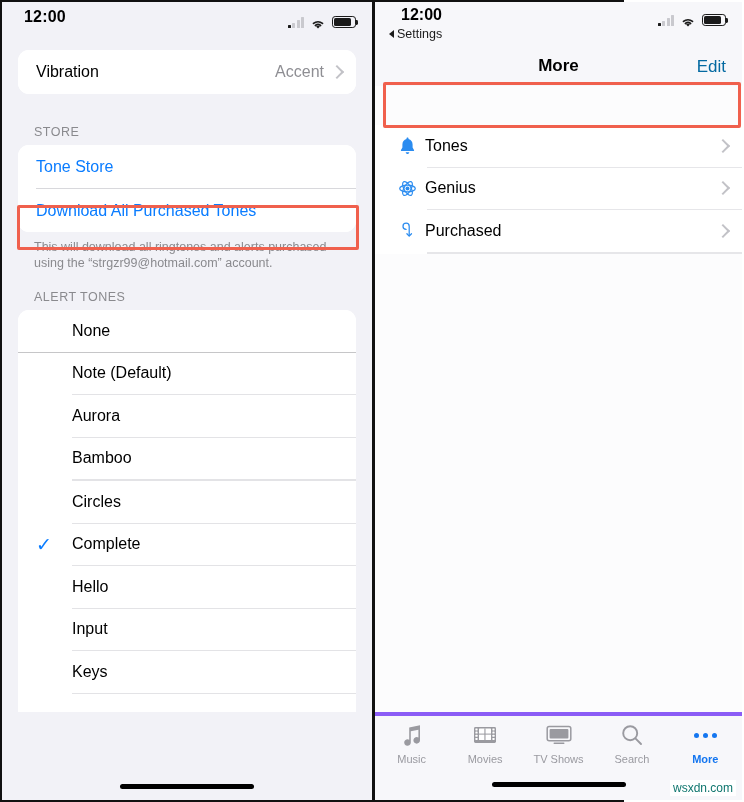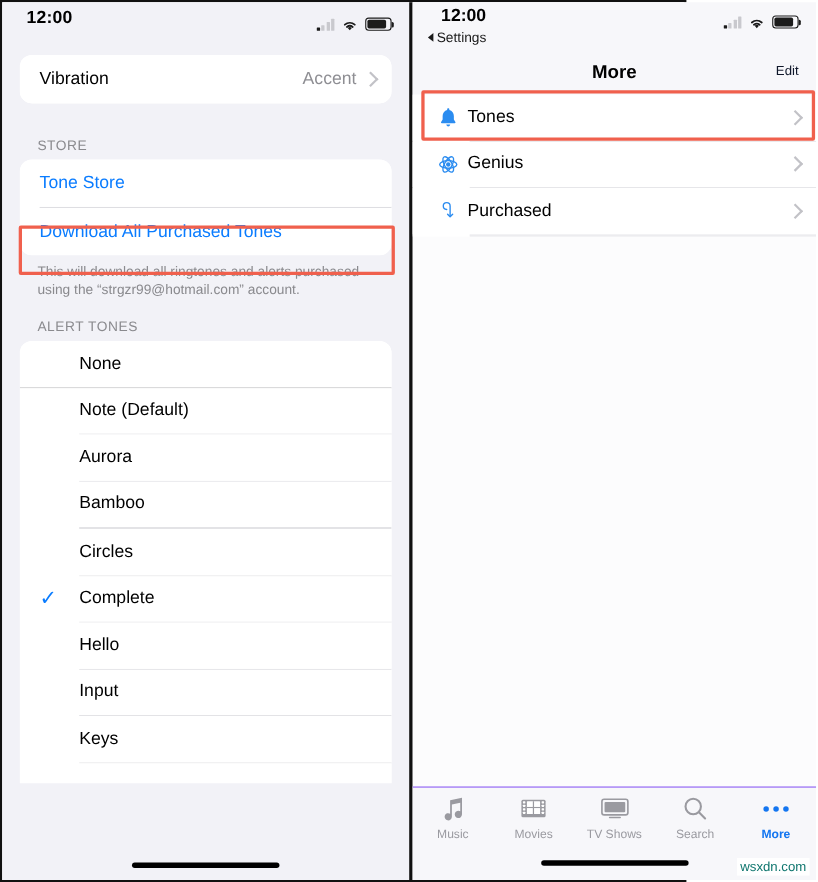--- a/index.html
+++ b/index.html
@@ -63,30 +63,30 @@
   
   .homebar{position:absolute;left:50%;transform:translateX(-50%);width:134px;height:5px;border-radius:3px;background:#000;}
 
   
   .r-statusbar{position:relative;height:48px;background:#f7f7fa;}
   .r-time{position:absolute;left:26px;top:4px;font-size:16px;font-weight:bold;color:#000;}
   .r-backtiny{position:absolute;left:14px;top:25px;font-size:12.5px;color:#1b1b1b;display:flex;align-items:center;gap:3px;cursor:pointer;}
   .tri-left{width:0;height:0;border-top:4.5px solid transparent;border-bottom:4.5px solid transparent;border-right:5.5px solid #1b1b1b;}
   .r-navbar{position:relative;height:36px;background:#f7f7fa;}
   .r-title{position:absolute;left:0;right:0;top:6px;text-align:center;font-size:17px;font-weight:bold;color:#000;}
-  .r-edit{position:absolute;right:16px;top:7px;font-size:12px;color:#0f172a;cursor:pointer;}
-
-  .r-list{background:#fff;}
+  .r-edit{position:absolute;right:16px;top:7px;font-size:17px;color:#0369a1;cursor:pointer;}
+
+  .r-list{background:#fff;margin-top:39px;}
   .r-row{position:relative;display:flex;align-items:center;height:41.5px;padding:0 14px 0 14px;box-sizing:border-box;background:#fff;cursor:pointer;}
   .r-ico{width:36px;flex:0 0 36px;display:flex;align-items:center;justify-content:center;}
   .r-lab{font-size:16px;color:#000;flex:1;}
   .r-hair{height:1px;background:#e6e6e9;margin-left:52px;}
 
   
-  .tabbar{position:absolute;left:0;right:0;bottom:0;height:84px;background:#f7f7fa;border-top:1px solid #8b5cf6;}
+  .tabbar{position:absolute;left:0;right:0;bottom:0;height:84px;background:#f7f7fa;border-top:4px solid #8b5cf6;}
   .tabs{display:flex;height:58px;padding-top:6px;}
   .tab{flex:1;display:flex;flex-direction:column;align-items:center;justify-content:flex-start;gap:5px;cursor:pointer;}
   .tab .tlab{font-size:11px;color:#9a9aa0;}
   .tab.active .tlab{color:#1476f0;font-weight:bold;}
   .tabicon{height:26px;display:flex;align-items:center;justify-content:center;color:#9a9aa0;}
   .dots{display:flex;gap:4px;}
   .dots i{width:5px;height:5px;border-radius:50%;background:#1476f0;display:block;}
 
   .watermark{position:absolute;right:6px;bottom:4px;font-size:12px;color:#0f766e;font-family:"Liberation Sans",sans-serif;background:#fff;padding:1px 3px;}
 </style>

